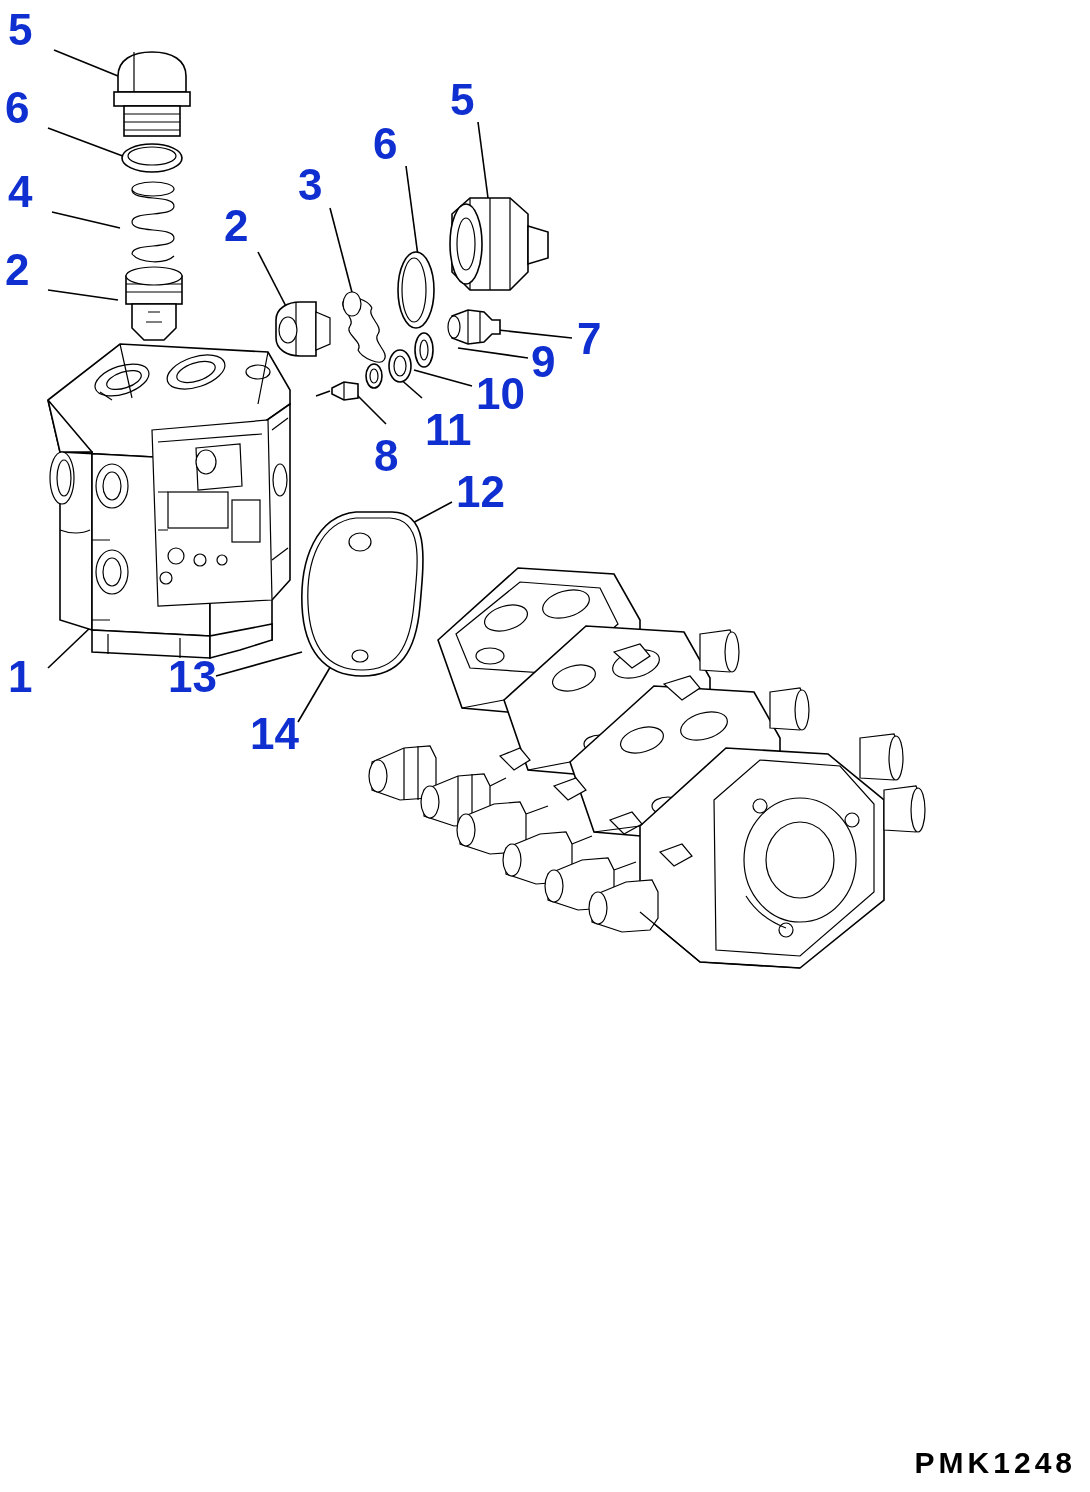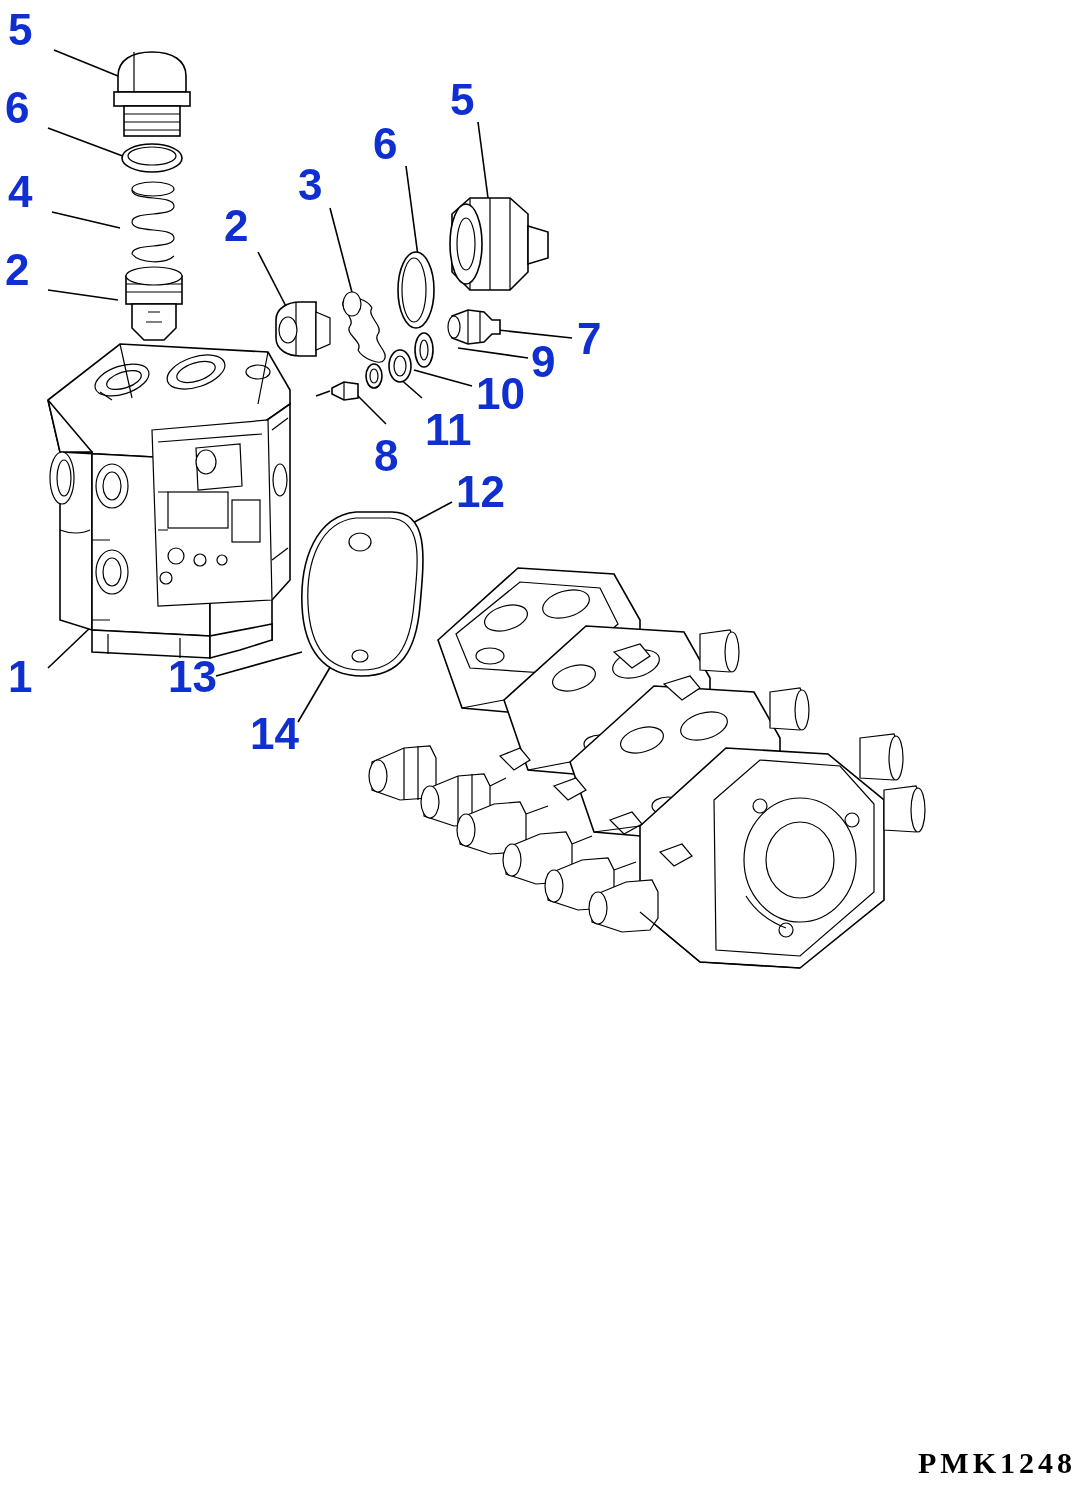--- a/index.html
+++ b/index.html
@@ -35,21 +35,21 @@
     line-height: 44px;
     letter-spacing: 0px;
     white-space: nowrap;
     user-select: none;
   }
   .partcode {
     position: absolute;
     right: 14px;
     bottom: 12px;
     color: #000000;
-    font-family: Liberation Serif, serif;
+    font-family: Liberation Sans, sans-serif;
     font-size: 30px;
     font-weight: bold;
     letter-spacing: 4px;
     white-space: nowrap;
   }
   .line { stroke: #000; stroke-width: 1.6; fill: none; }
   .thin { stroke: #000; stroke-width: 1.2; fill: none; }
   .fillw { fill: #ffffff; stroke: #000; stroke-width: 1.6; }
   .fillw-thin { fill: #ffffff; stroke: #000; stroke-width: 1.2; }
 </style>

